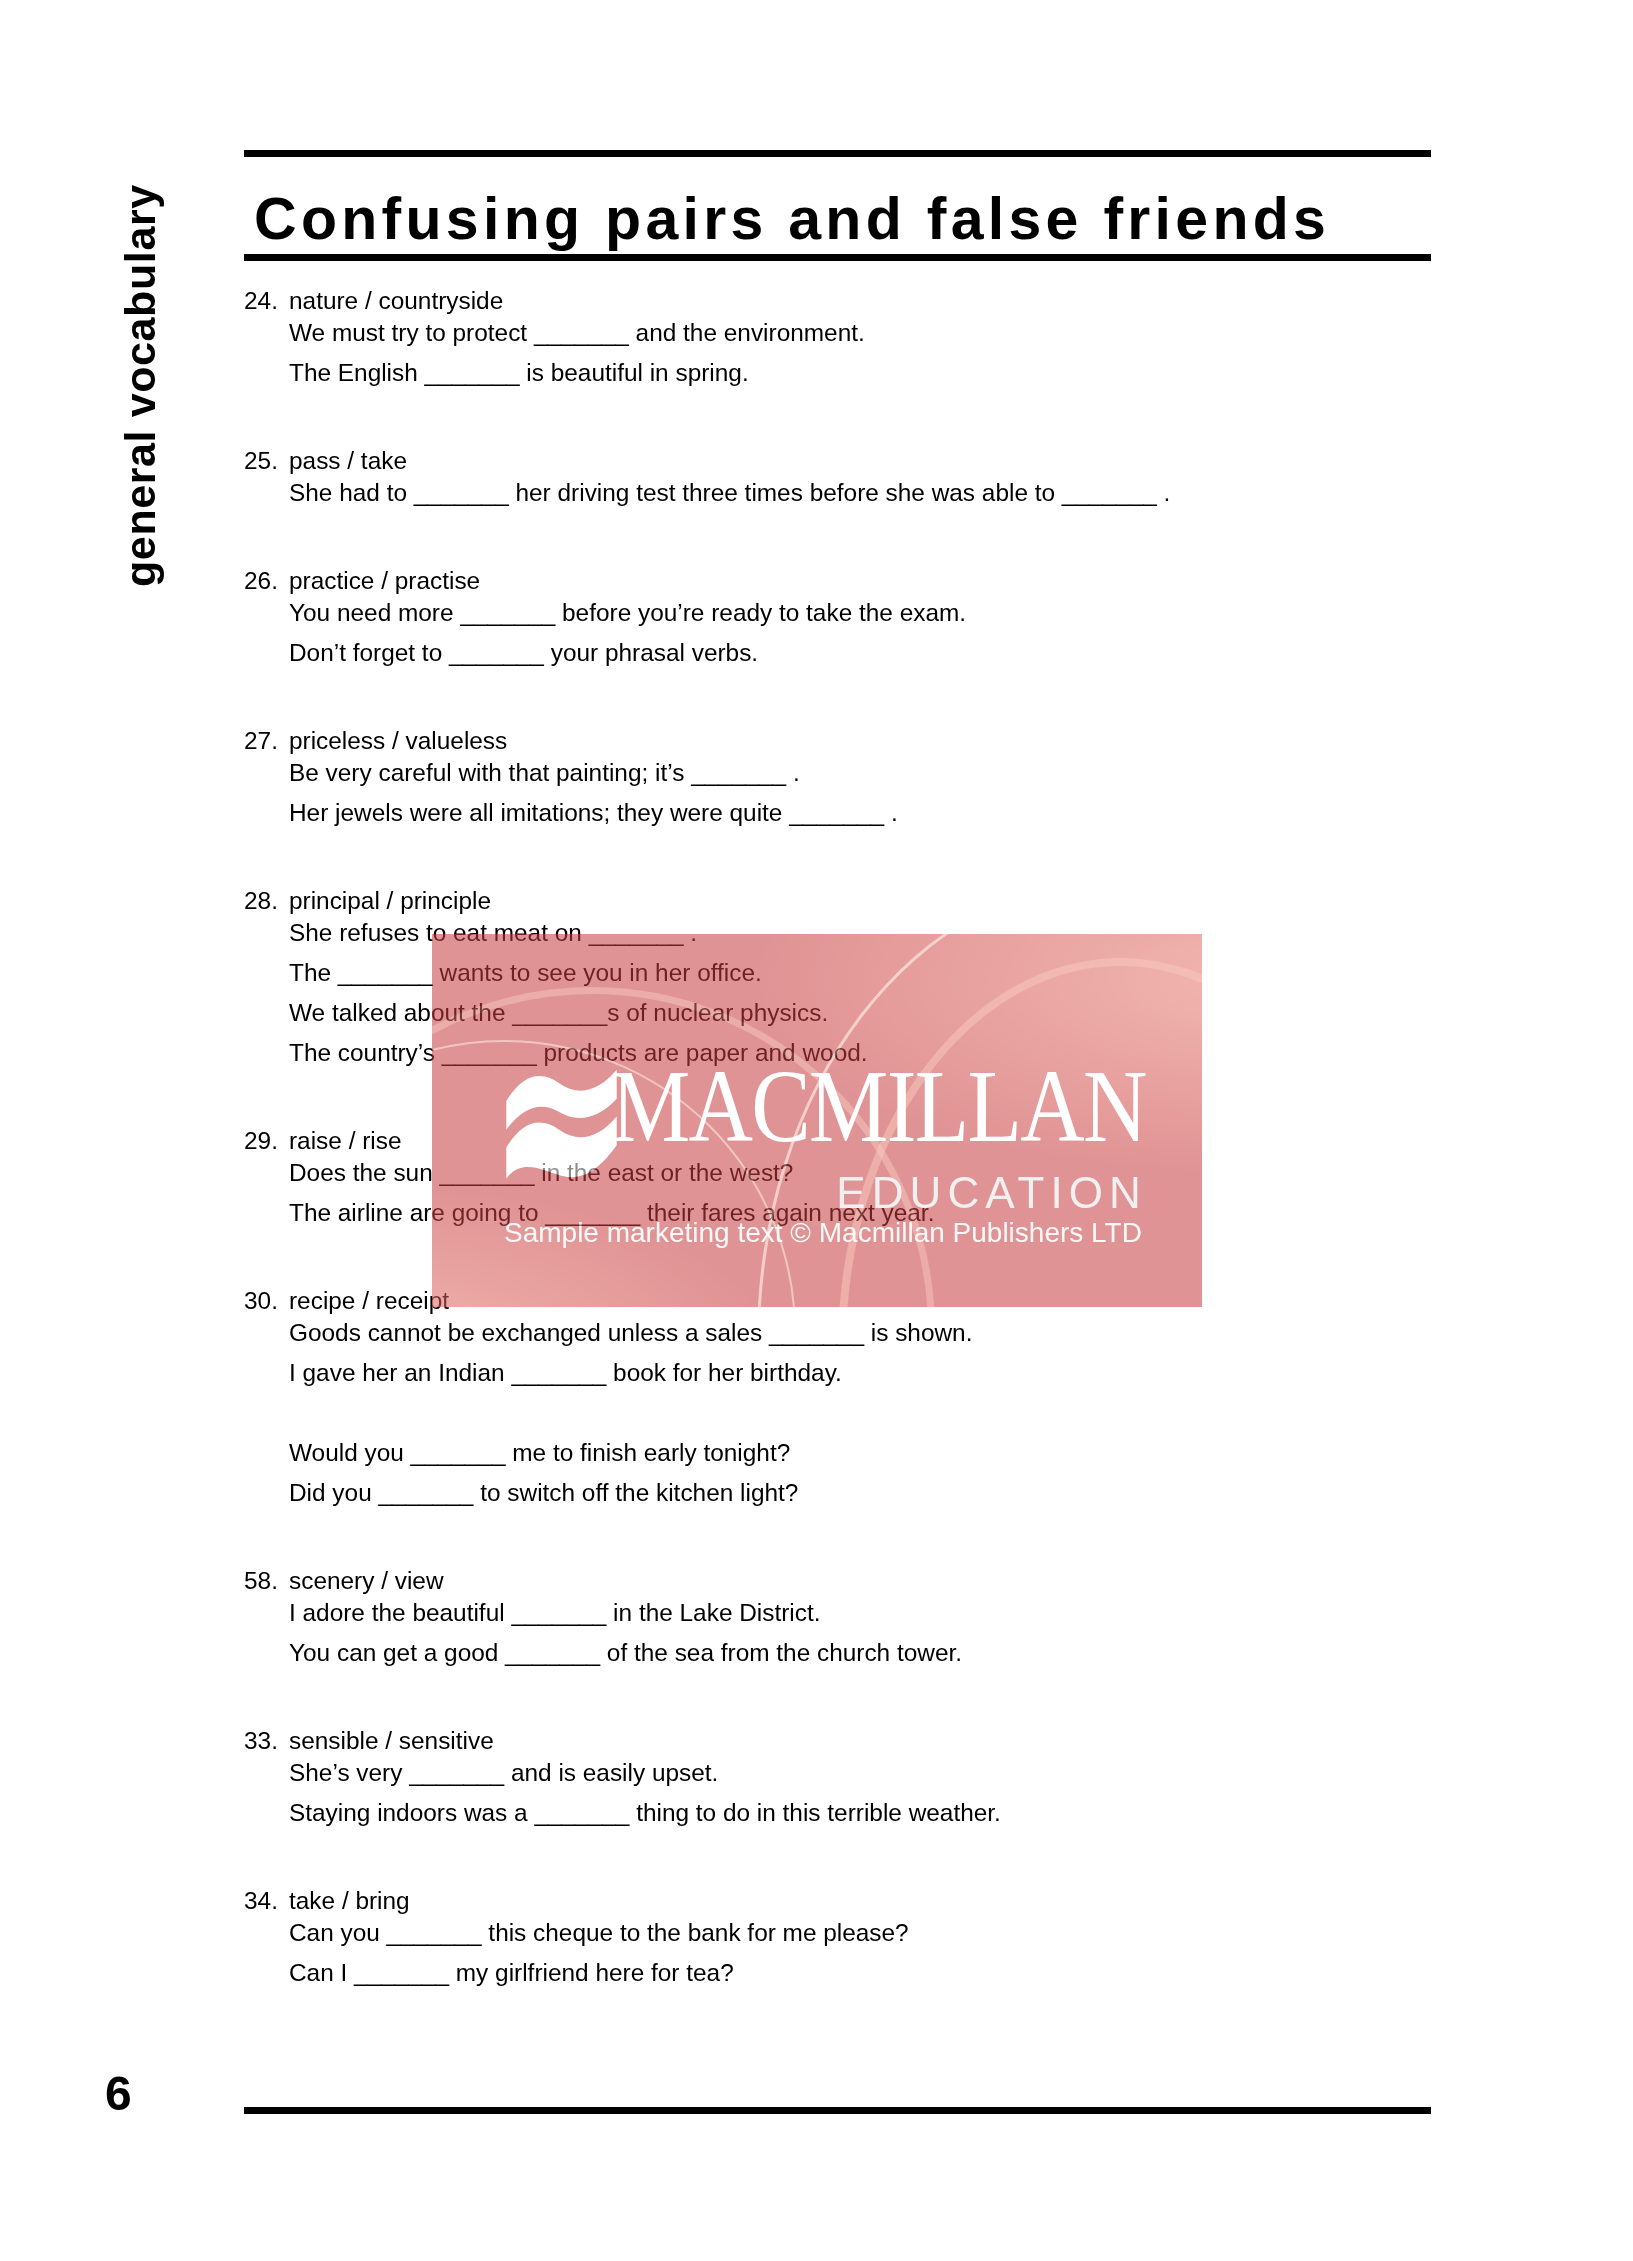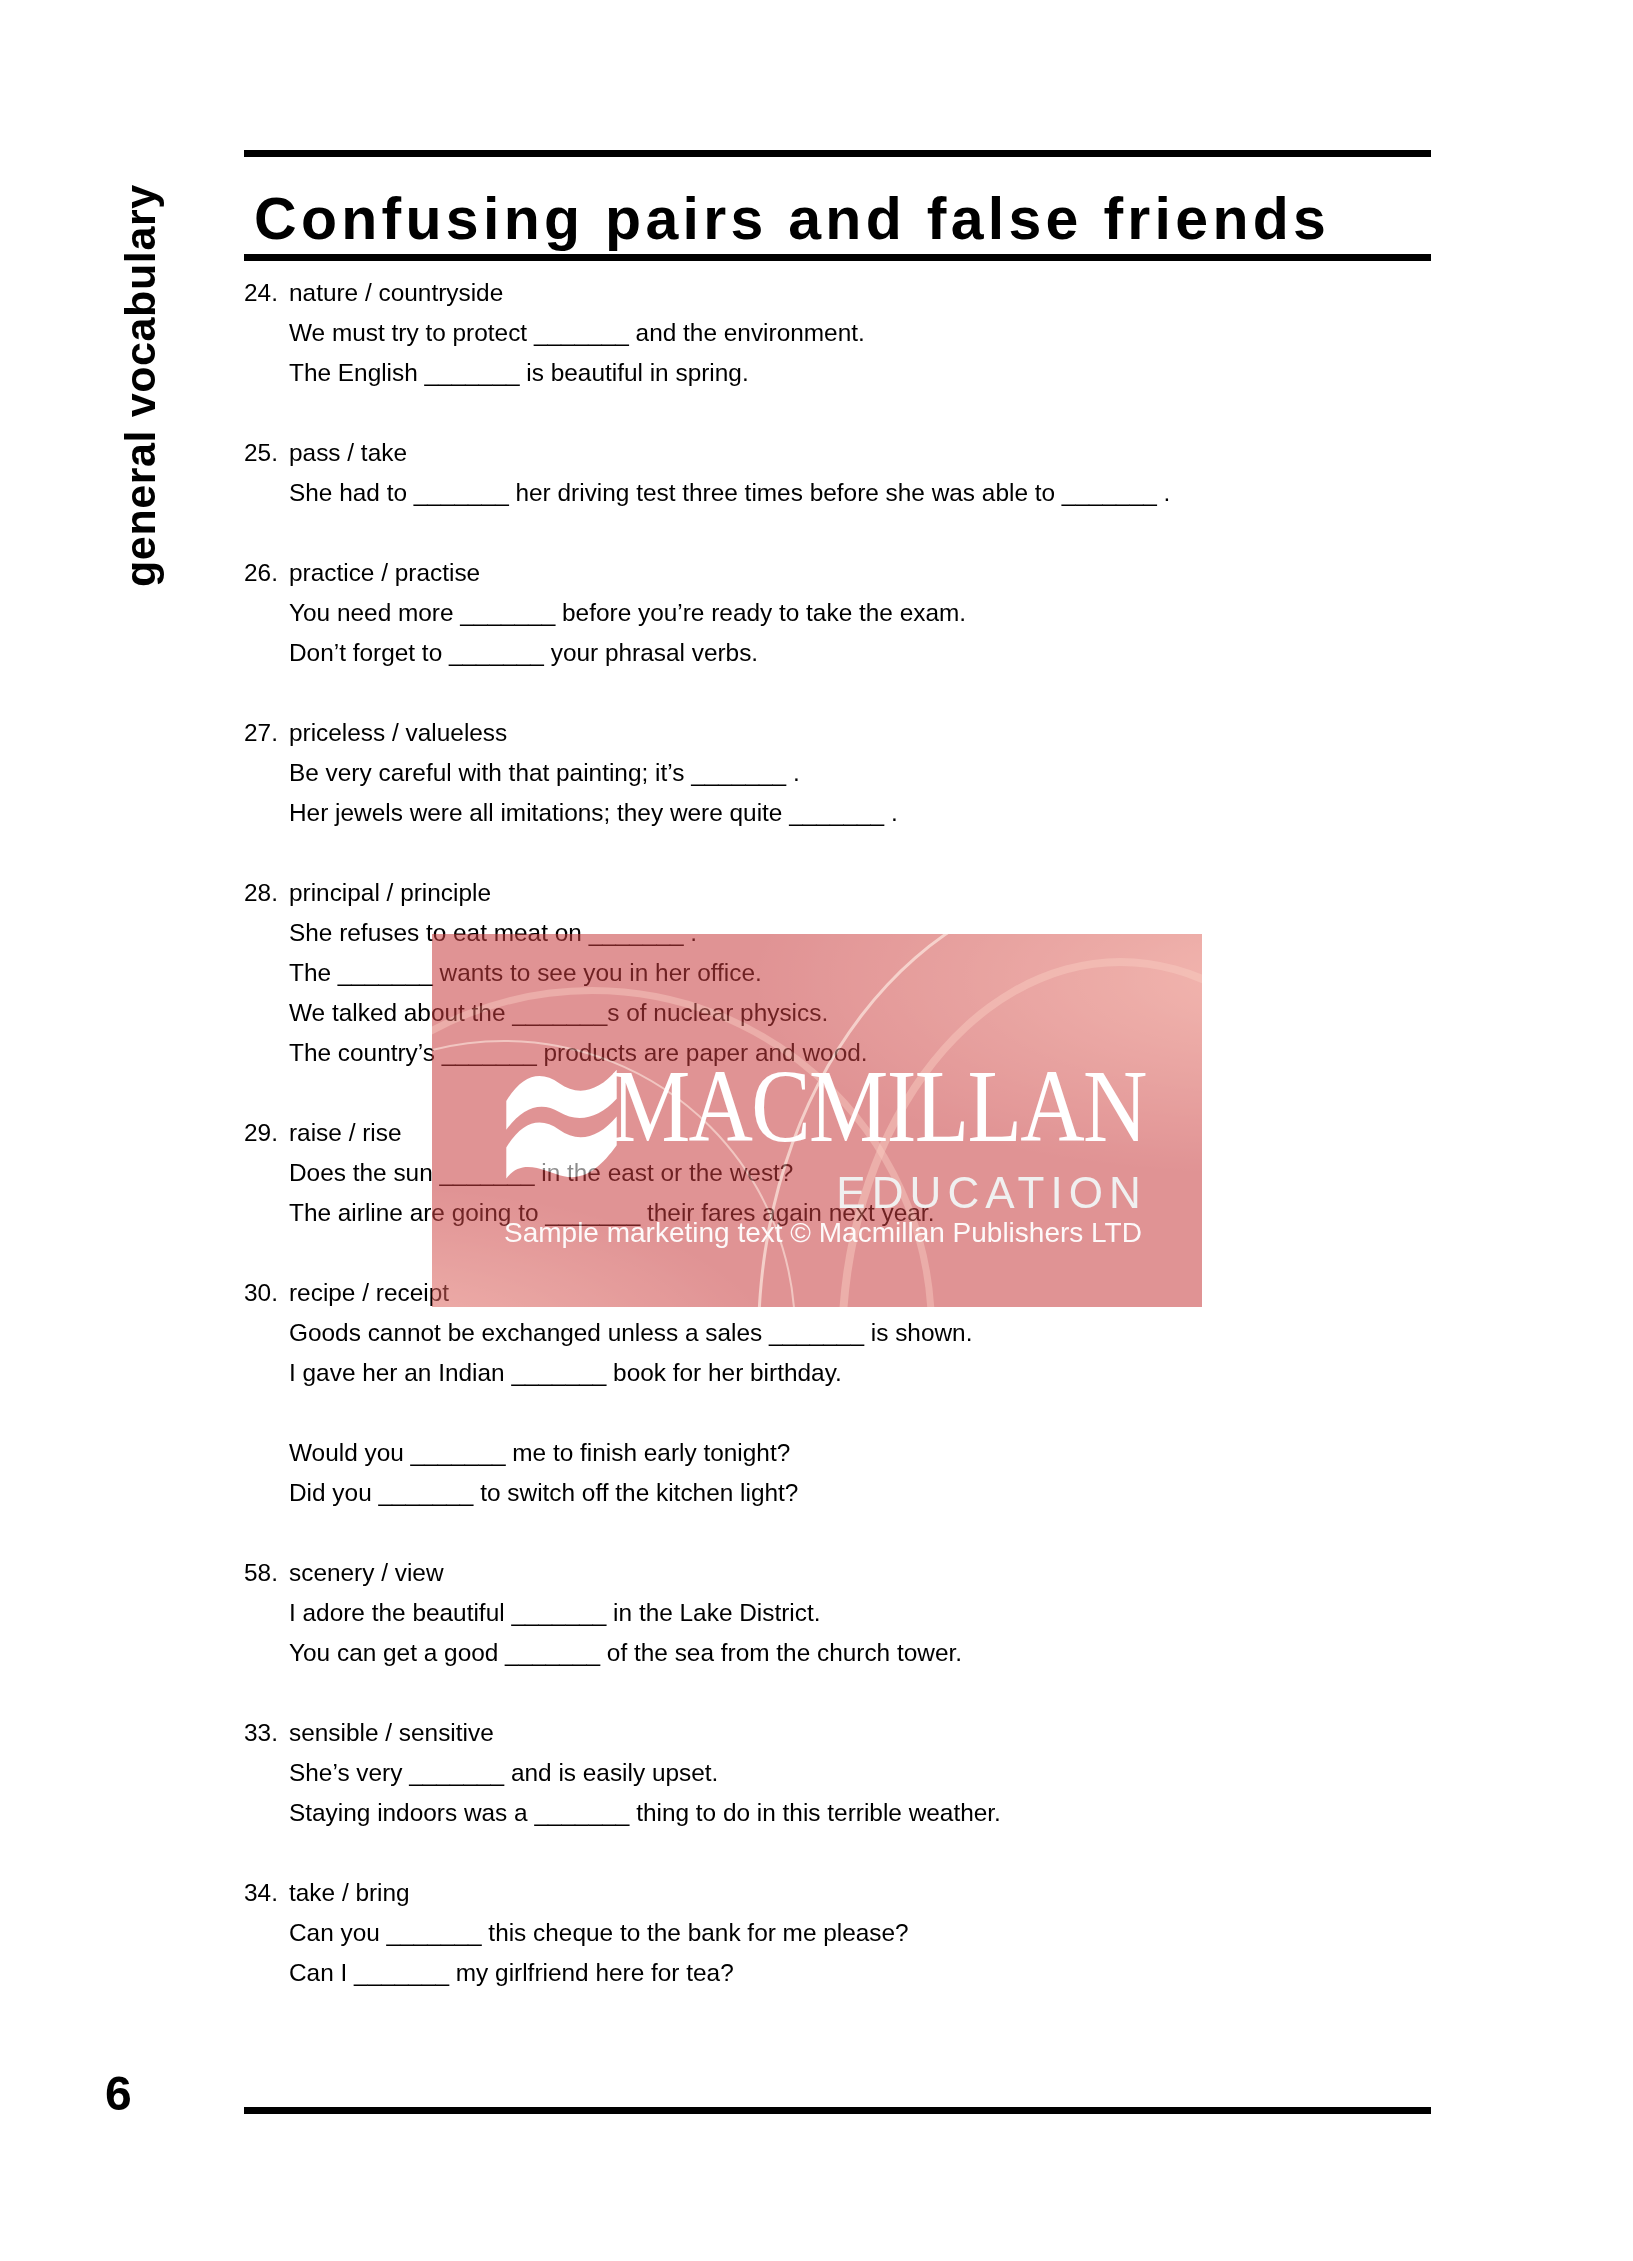--- a/index.html
+++ b/index.html
@@ -19,21 +19,21 @@
   .rule-title-bottom{top:254px;}
   .rule-footer{top:2107px;}
   
   .title{
     position:absolute; left:242px; top:173px; margin:12px;
     font-size:59px; font-weight:600; letter-spacing:4.3px; white-space:nowrap;
   }
   
   .exercise{position:absolute; left:244px; top:273px; width:1282px;}
   .line{height:40px; line-height:40px; font-size:24.4px; white-space:nowrap;}
-  .line .num{display:inline-block; width:45px;}
+  .line .num{display:inline-block; width:45px;margin-top:8px;}
   .line.sentence{padding-left:45px;}
   
   .watermark{
     position:absolute; left:432px; top:934px; width:770px; height:373px;
     background:#c83c3e; opacity:0.55; overflow:hidden;
   }
   .wm-band{position:absolute; inset:0;
     background:
       radial-gradient(120% 95% at 108% 12%, rgba(238,135,120,0.85) 0%, rgba(238,135,120,0) 55%),
       radial-gradient(95% 80% at -8% 112%, rgba(240,140,125,0.75) 0%, rgba(240,140,125,0) 55%);

